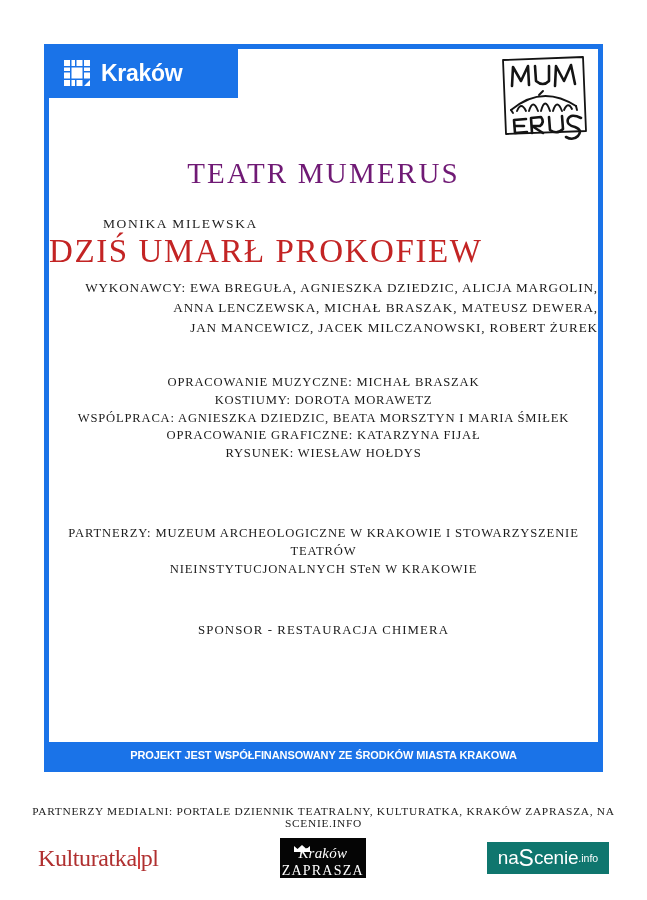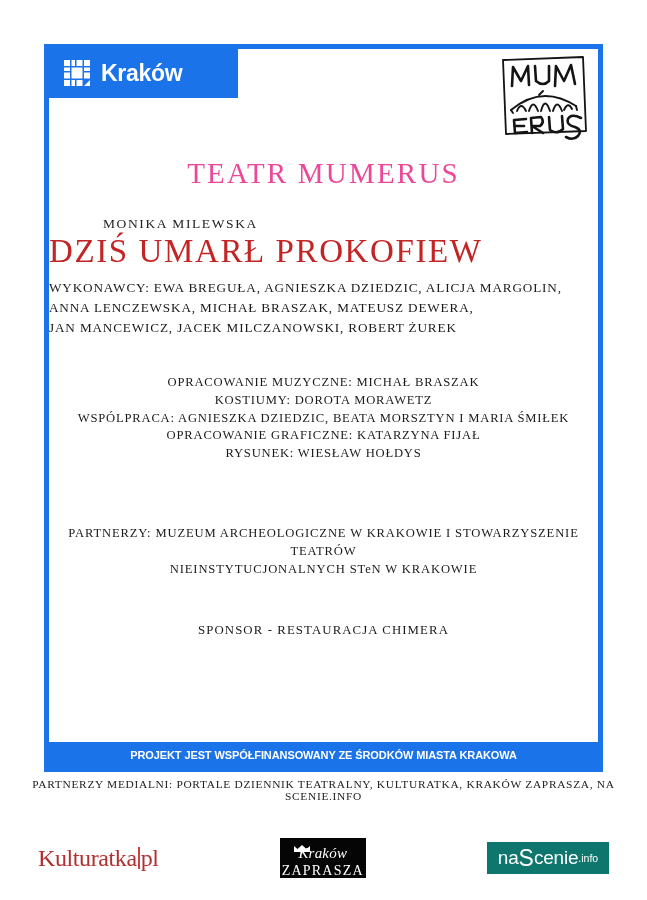--- a/index.html
+++ b/index.html
@@ -67,21 +67,21 @@
     top: 4px;
     width: 94px;
     height: 88px;
   }
 
   
   .teatr-title {
     text-align: center;
     font-size: 29px;
     letter-spacing: 2.2px;
-    color: #ec4899;
+    color: #701a75;
     margin-top: 6px;
     font-family: "Liberation Serif", serif;
   }
 
   .author-line {
     margin-top: 26px;
     margin-left: 54px;
     font-size: 13.5px;
     letter-spacing: 1.6px;
     color: #222222;
@@ -91,21 +91,21 @@
     text-align: left;
     color: #c32424;
     font-size: 33px;
     letter-spacing: 1.6px;
     margin-top: 2px;
     line-height: 1.05;
   }
 
   
   .cast {
-    text-align: left;
+    text-align: right;
     margin-top: 9px;
     font-size: 13.2px;
     letter-spacing: 0.85px;
     line-height: 1.52;
   }
 
   .director {
     text-align: center;
     margin-top: 32px;
     font-size: 12.8px;
@@ -152,21 +152,21 @@
     display: flex;
     align-items: center;
     justify-content: center;
   }
 
   
   .media-line {
     position: absolute;
     left: 0;
     right: 0;
-    top: 778px;
+    top: 805px;
     text-align: center;
     font-size: 11.4px;
     letter-spacing: 0.7px;
     color: #222222;
   }
 
   .logo-strip {
     position: absolute;
     left: 38px;
     right: 38px;

